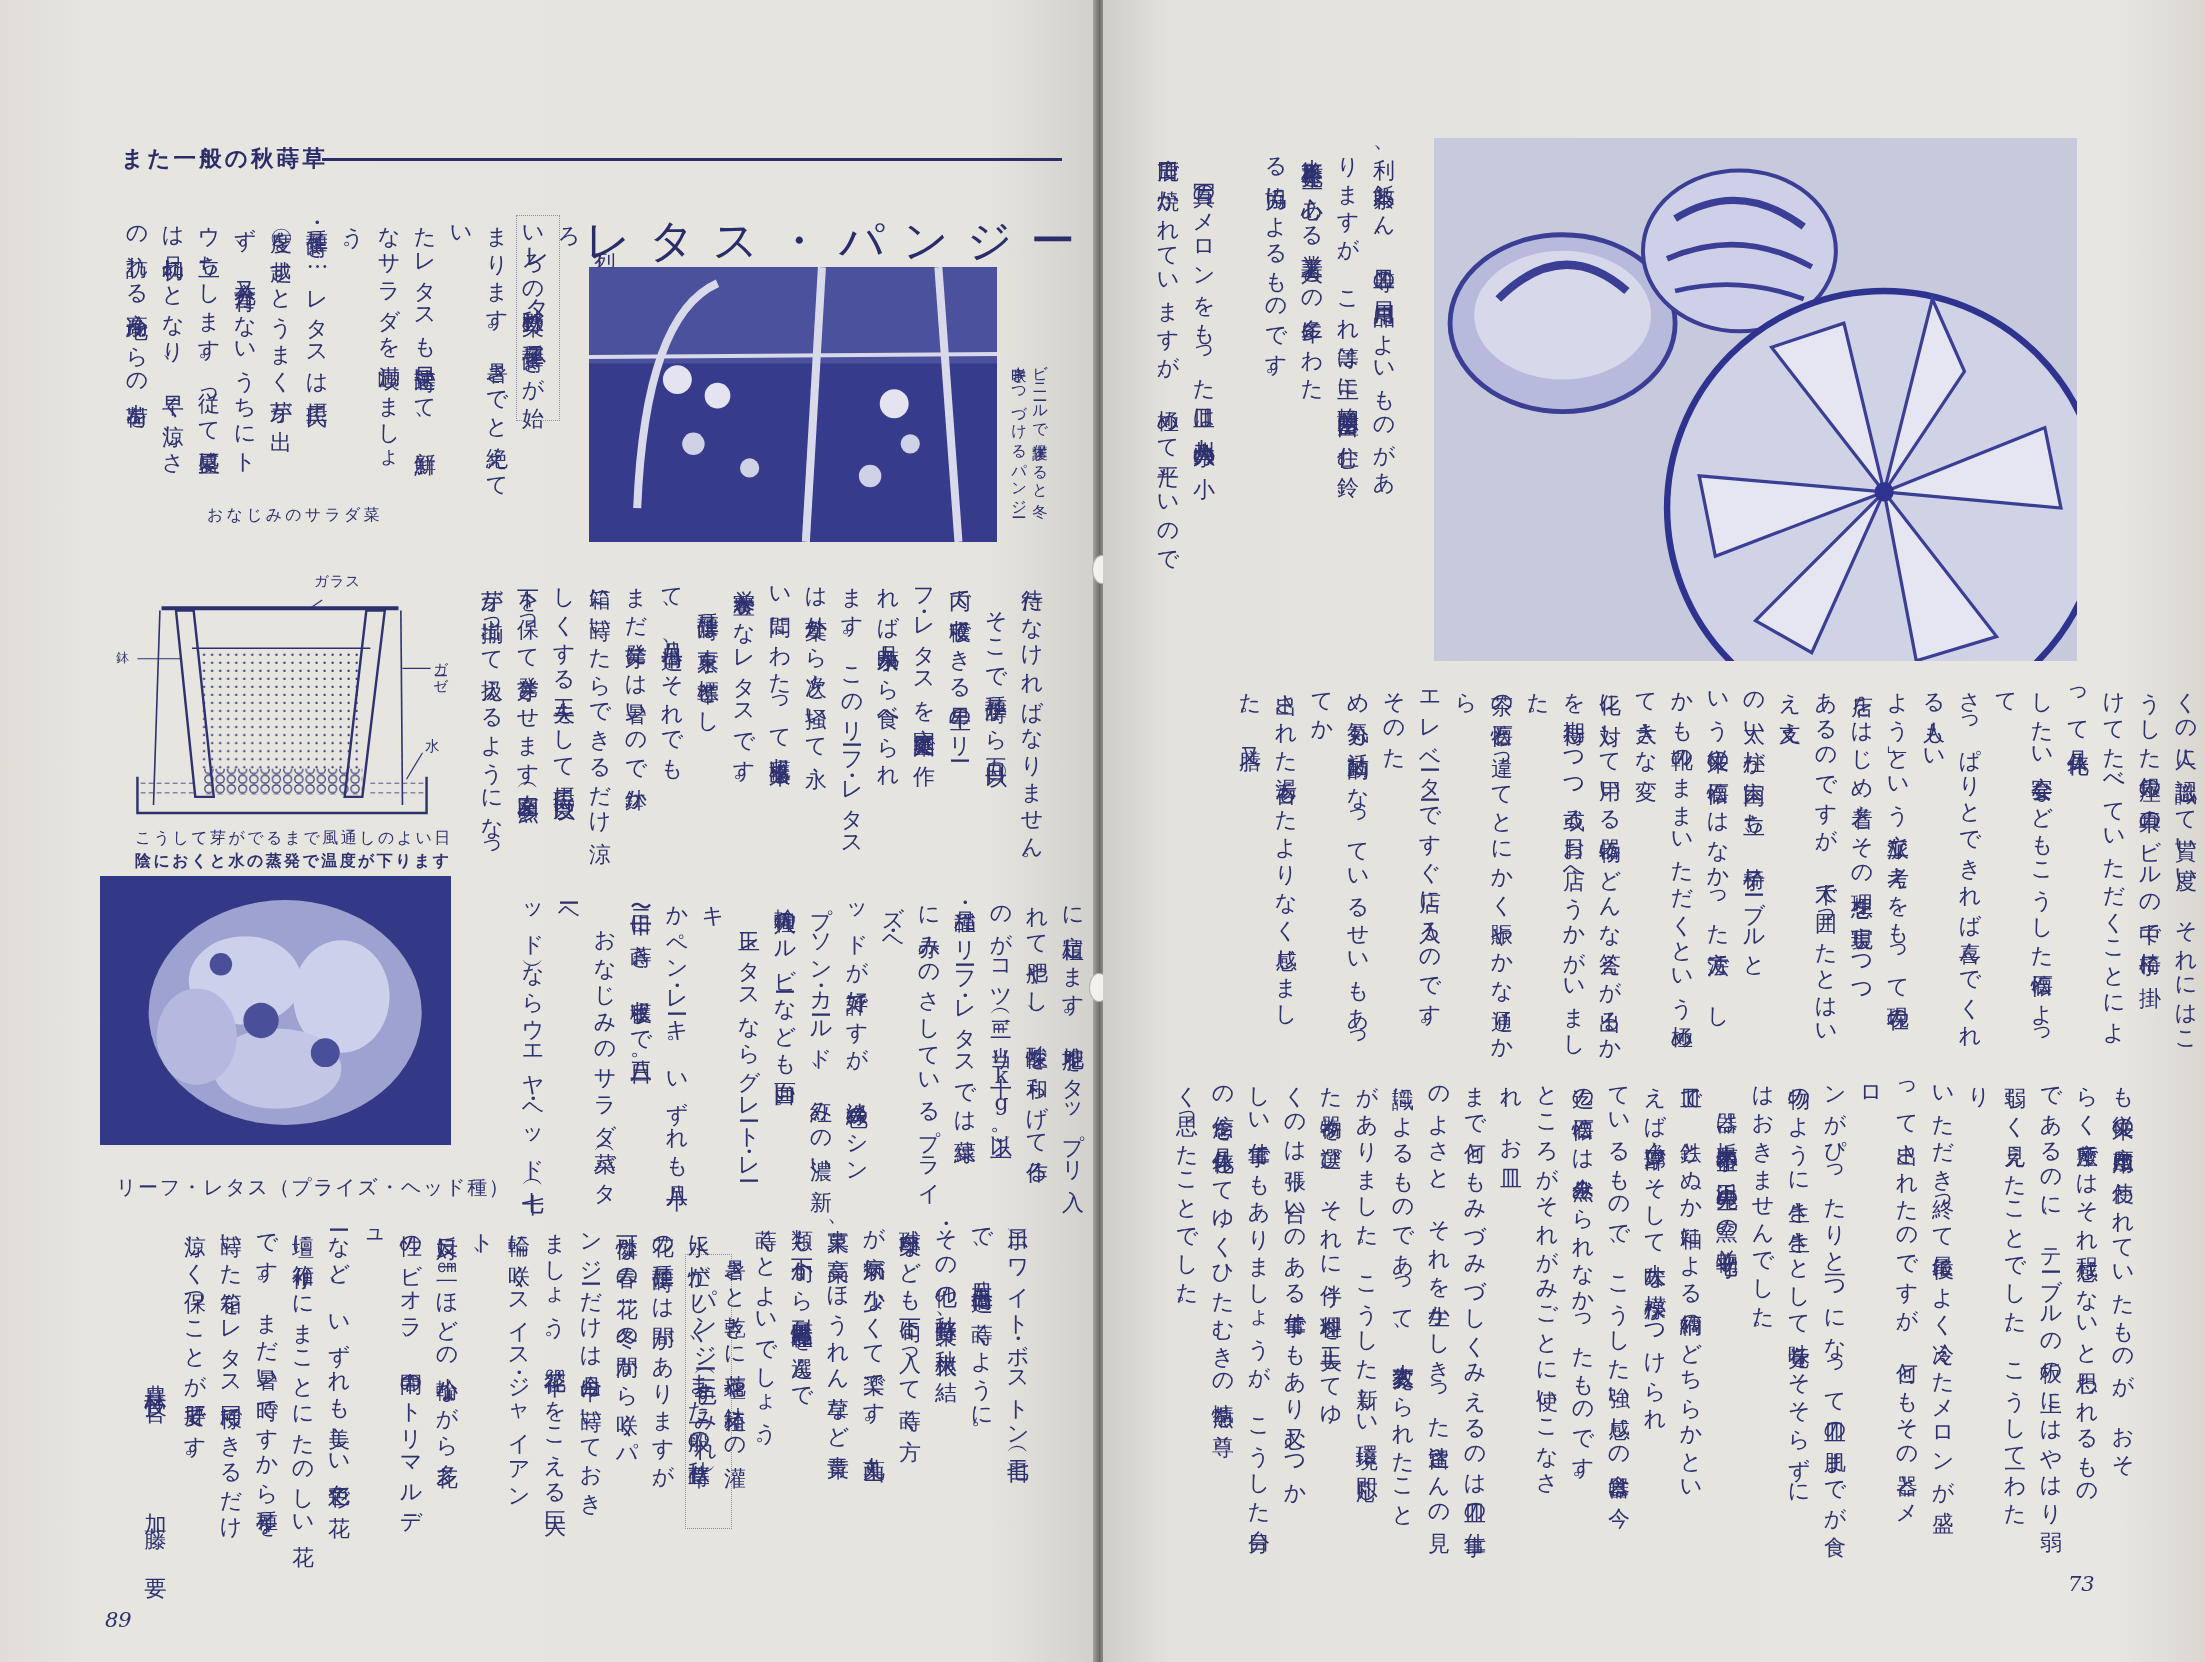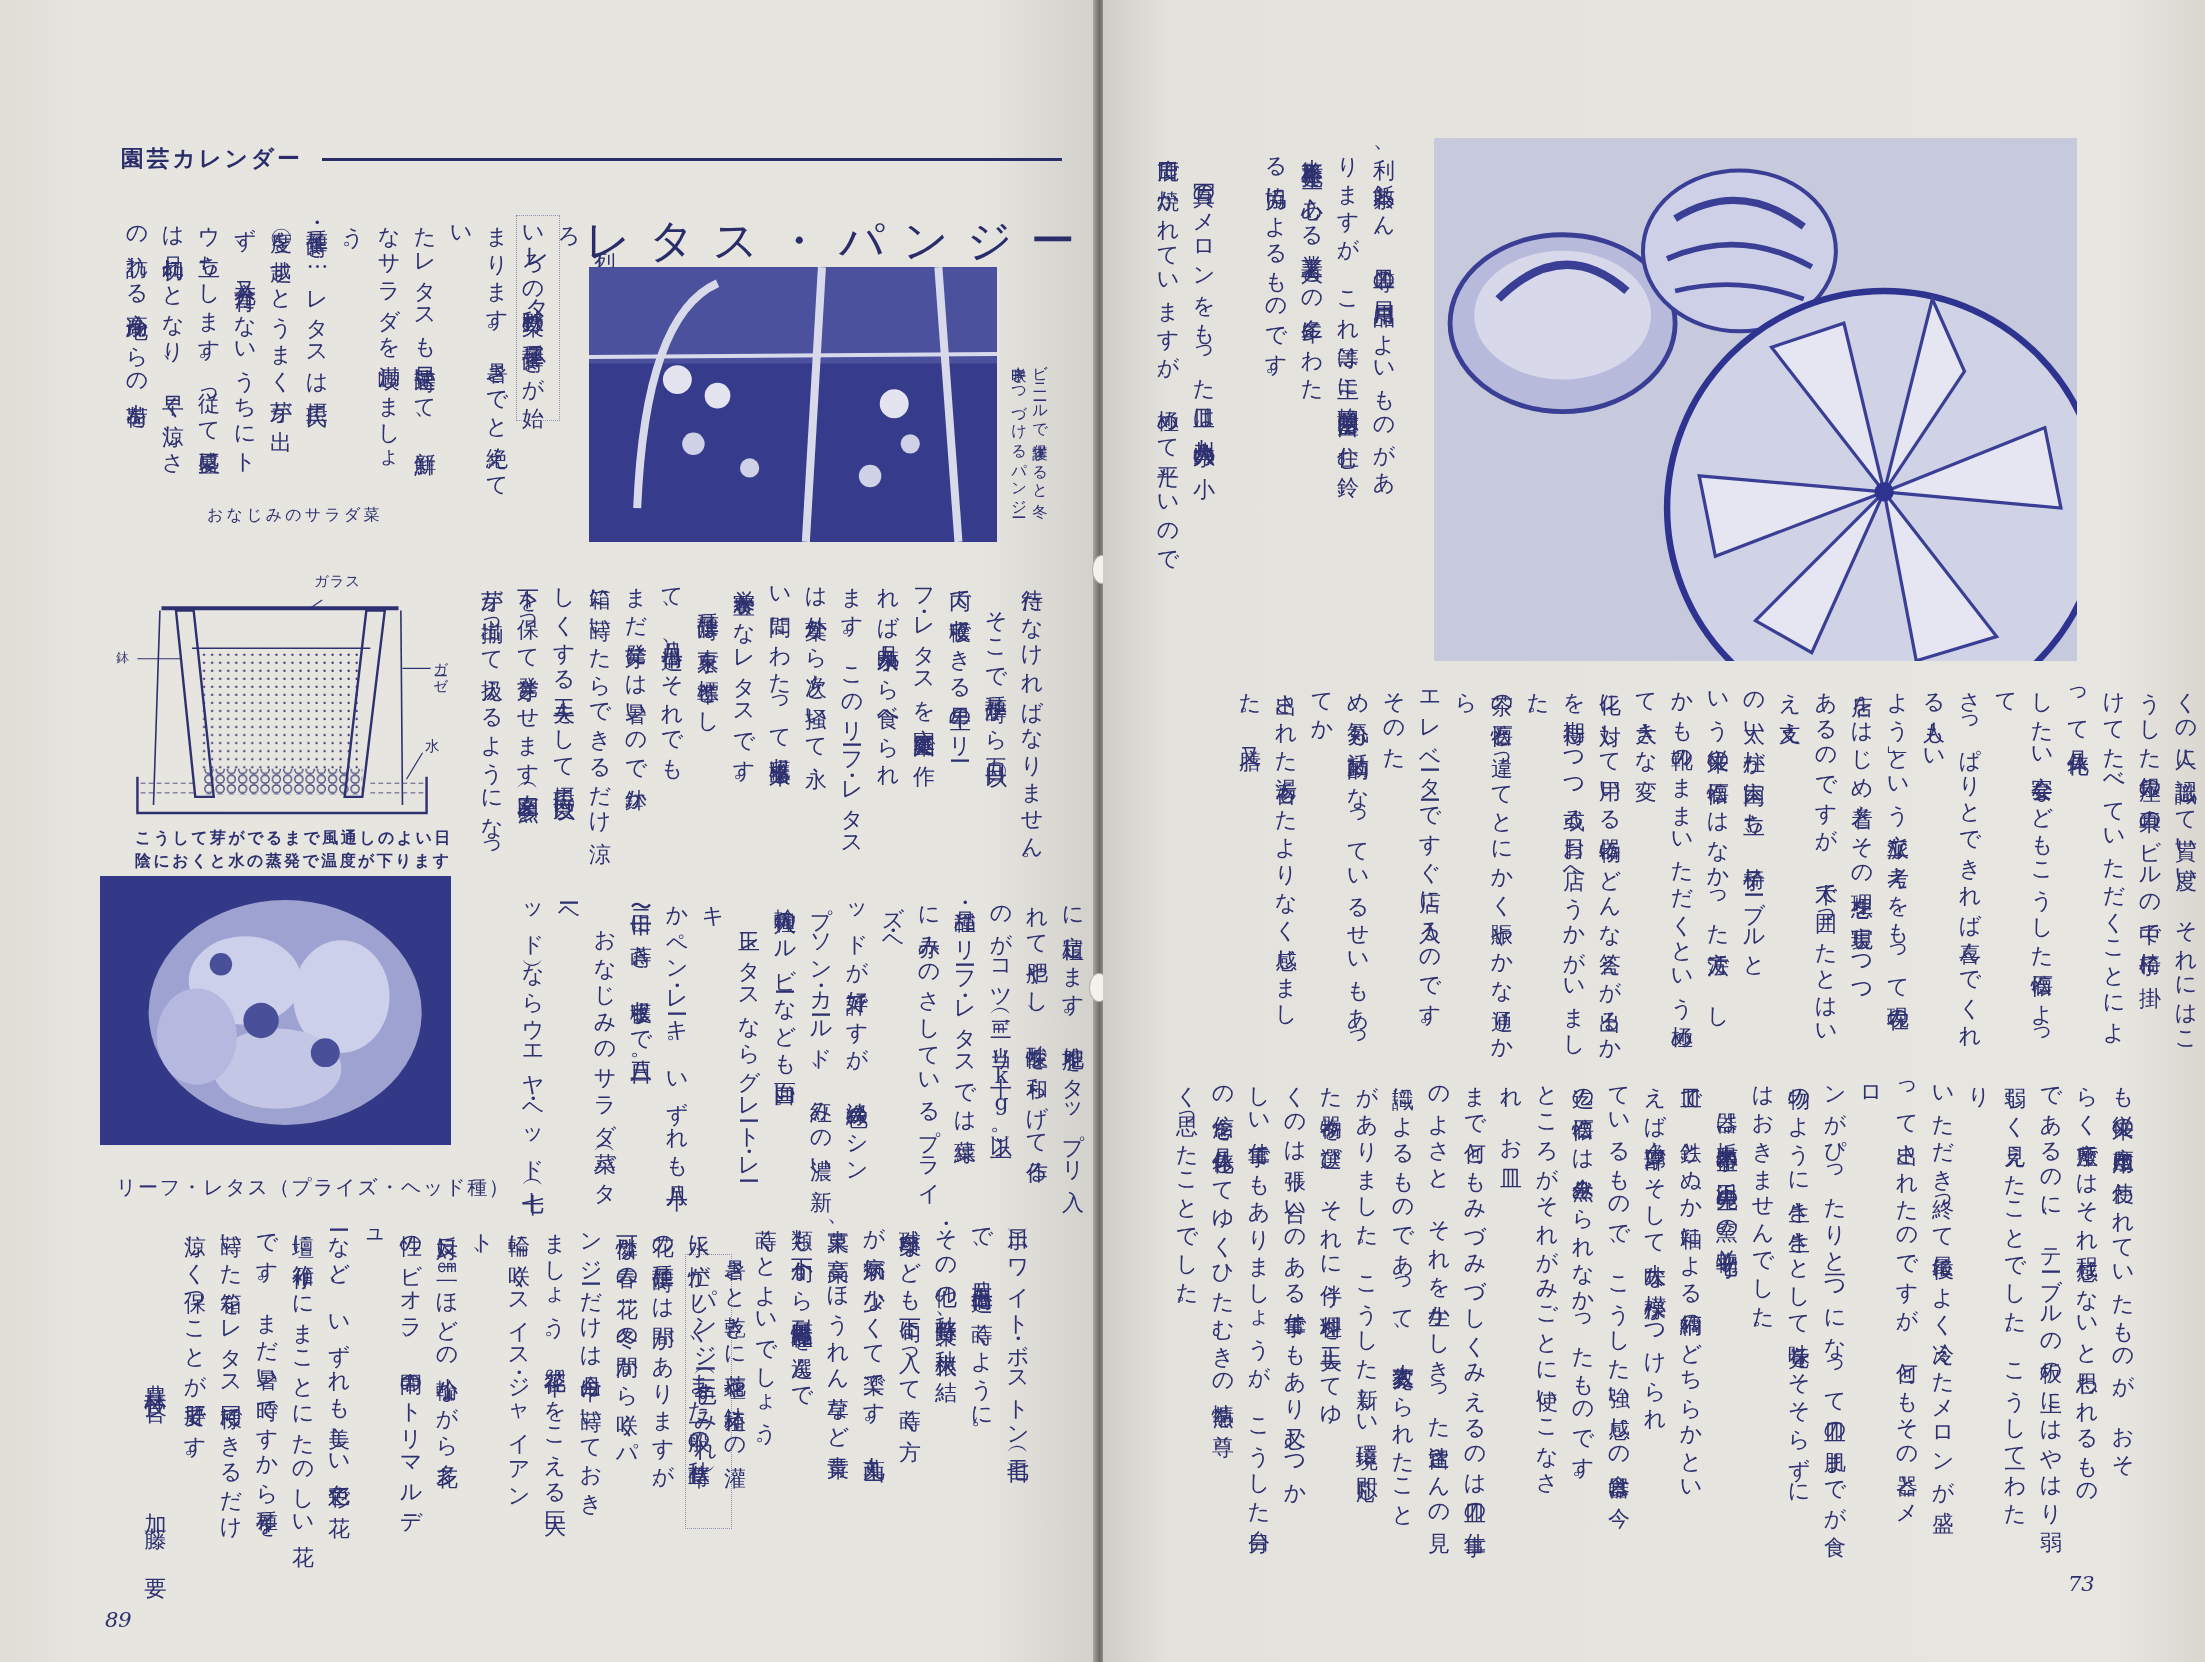--- a/index.html
+++ b/index.html
@@ -19,21 +19,21 @@
   .photo-light{background:#c9cbdb;overflow:hidden;}
   .cap-h{font-size:16px;letter-spacing:3.2px;color:#2e3170;font-family:"DejaVu Sans",sans-serif;}
   .pnum{font-style:italic;font-size:21px;color:#2e3170;font-family:"DejaVu Serif",serif;}
   .hole{position:absolute;width:17.7px;height:27px;border-radius:50%;background:#f2f1ec;border:1.6px solid #b5b3ad;}
 </style>
 </head>
 <body>
 
 <div class="page left">
 
-  <div class="abs header-cal" style="left:121px;top:143px;">園芸カレンダー</div>
+  <div class="abs header-cal" style="left:121px;top:143px;">また一般の秋蒔草</div>
   <div class="abs rule" style="left:322px;top:158px;width:740px;"></div>
 
   <div class="abs vt" id="intro" style="left:119px;top:211px;height:289px;"><span>　烈しい暑さのうちにもいろ</span><br><span>いろの秋野菜の種子蒔きが始</span><br><span>まります。暑さでと絶えてい</span><br><span>たレタスも早速蒔いて、新鮮</span><br><span>なサラダを満喫しましょう。</span><br><span>・種子蒔き…レタスは摂氏二</span><br><span>〇度を越すとうまく芽が出</span><br><span>ず、又充分育たないうちにト</span><br><span>ウ立ちします。従って盛夏に</span><br><span>は品切れとなり、早く涼しさ</span><br><span>の訪れる高冷地からの出荷を</span></div>
 
   <div class="abs boxed" style="left:516px;top:215px;width:42px;height:204px;">
     <div class="vt" style="font-size:24px;line-height:40px;letter-spacing:22.5px;margin:14.5px 0 0 0;">レタス</div>
   </div>
 
   <div class="abs title" style="left:585px;top:211px;">レタス・パンジー</div>
 
@@ -84,21 +84,21 @@
       <line x1="30" y1="108" x2="85" y2="108" stroke="#2e3170" stroke-width="1.5"></line>
       <line x1="360" y1="120" x2="395" y2="120" stroke="#2e3170" stroke-width="1.5"></line>
       <line x1="260" y1="35" x2="245" y2="45" stroke="#2e3170" stroke-width="1.5"></line>
       <line x1="385" y1="225" x2="365" y2="258" stroke="#2e3170" stroke-width="1.5"></line>
     </svg>
     <div class="abs cap-h" style="left:201px;top:0px;font-size:14.5px;letter-spacing:0.8px;">ガラス</div>
     <div class="abs vt" style="left:318px;top:79px;font-size:14.5px;line-height:17.7px;letter-spacing:0;">ガーゼ</div>
     <div class="abs cap-h" style="left:312px;top:165px;font-size:14.5px;">水</div>
     <div class="abs cap-h" style="left:3.2px;top:77px;font-size:13px;">鉢</div>
   </div>
-  <div class="abs cap-h" style="left:135px;top:828px;font-size:16px;letter-spacing:2.4px;font-weight:bold;">こうして芽がでるまで風通しのよい日</div>
+  <div class="abs cap-h" style="left:135px;top:828px;font-size:16px;letter-spacing:2.4px;font-weight:normal;">こうして芽がでるまで風通しのよい日</div>
   <div class="abs cap-h" style="left:135px;top:851px;font-size:16px;letter-spacing:2.4px;font-weight:bold;text-align:right;">陰におくと水の蒸発で温度が下ります</div>
 
   <div class="abs photo" style="left:100px;top:876px;width:351px;height:269px;">
     <svg width="351" height="269" viewBox="0 0 436 335">
       <rect width="436" height="335" fill="#343987"></rect>
       <ellipse cx="230" cy="170" rx="170" ry="140" fill="#9ea2d0"></ellipse>
       <ellipse cx="180" cy="130" rx="70" ry="55" fill="#cdd0ea"></ellipse>
       <ellipse cx="300" cy="150" rx="60" ry="70" fill="#cdd0ea"></ellipse>
       <ellipse cx="220" cy="240" rx="80" ry="50" fill="#c3c6e4"></ellipse>
       <ellipse cx="120" cy="200" rx="50" ry="60" fill="#b6b9df"></ellipse>

